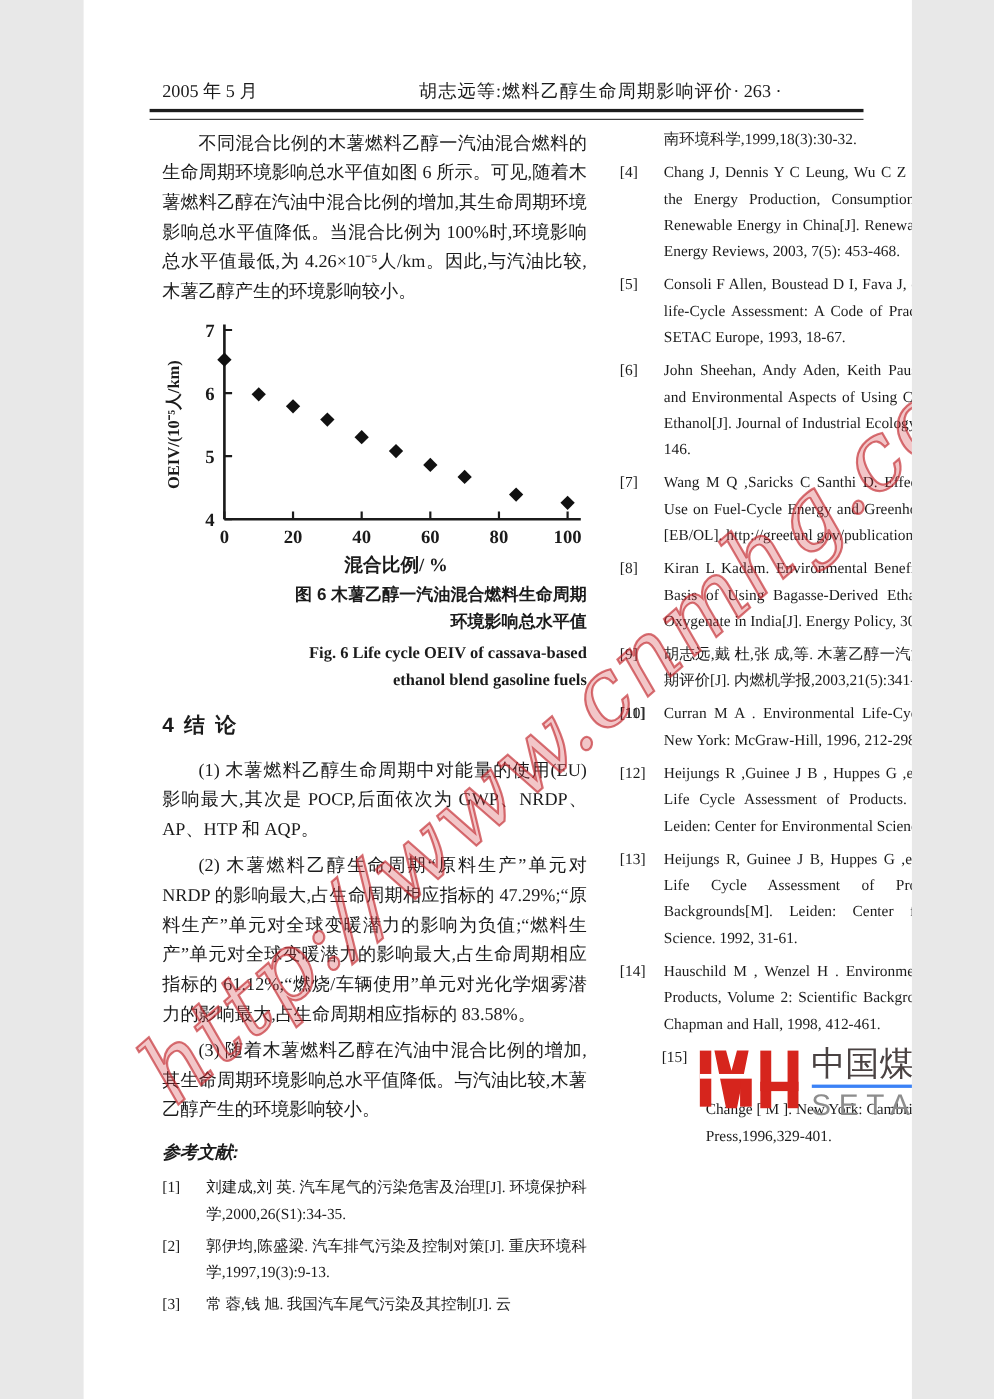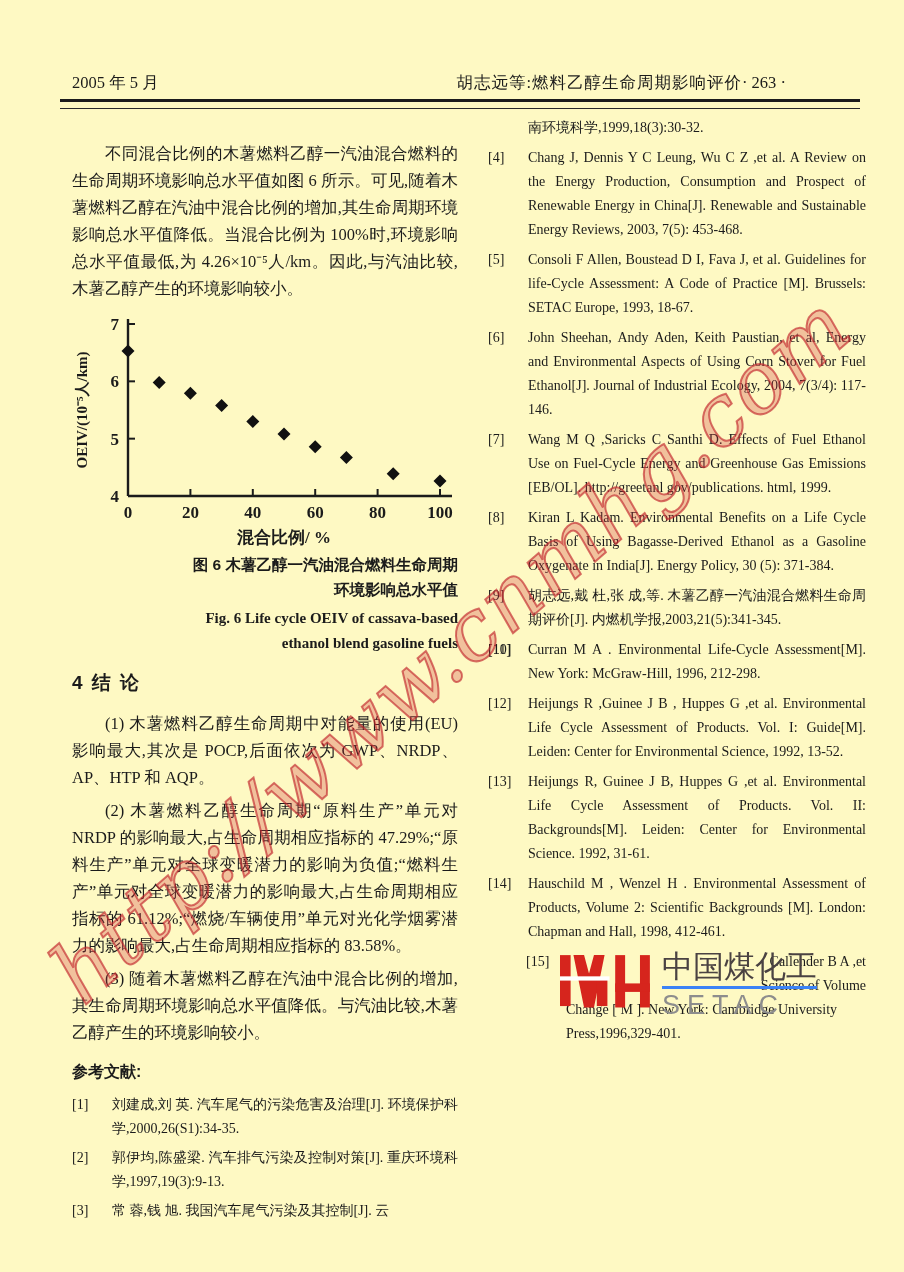--- a/index.html
+++ b/index.html
@@ -1,42 +1,42 @@
 <!DOCTYPE html>
 <html><head>
 <meta charset="utf-8">
 <style>
   html,body{margin:0;padding:0;background:#e8e8e8;}
   .page{
-    position:relative; width:904px; height:1272px; margin:0 auto;
-    background:#fef9c3; color:#1b1b1b; overflow:hidden;
+    position:relative; width:753px; height:1272px; margin:0 auto;
+    background:#ffffff; color:#1b1b1b; overflow:hidden;
     font-family:"Liberation Serif", serif;
   }
   
   .hdr{position:absolute; top:72px; left:72px; right:52px; display:flex; align-items:baseline; font-size:16.5px;}
   .hdr .h-date{width:200px; text-align:left;}
   .hdr .h-title{flex:1; text-align:right; letter-spacing:1px;}
   .hdr .h-page{width:110px; }
   .hdr-rule{position:absolute; top:99px; left:60px; right:44px; height:6px;
     border-top:3px solid #1c1c1c; border-bottom:1px solid #2a2a2a;}
   
   .col{position:absolute; top:116px; text-align:justify;}
-  .col-left{left:72px; width:386px;margin-top:24px;}
+  .col-left{left:72px; width:386px;}
   .col-right{left:488px; width:378px;}
   p.body{font-size:16.5px; line-height:27px; margin:0 0 6px 0;}
   .indent{text-indent:2em;}
   
   .chart-wrap{margin:10px 0 2px 0; width:386px; height:236px;}
   svg{font-family:"Liberation Serif", serif;}
   
   .cap{text-align:right; font-weight:bold;}
   .cap-cn{font-size:15.5px; line-height:25px; margin-top:4px; font-family:"Liberation Sans",sans-serif;}
   .cap-en{font-size:15px; line-height:25px; margin:4px 0 14px 0;}
   h2.sec{font-size:19px; margin:10px 0 14px 0; font-family:"Liberation Sans",sans-serif; letter-spacing:2px;}
-  h3.refs-h{font-size:16px; margin:16px 0 10px 0; font-family:"Liberation Sans",sans-serif;}
+  h3.refs-h{font-size:16px; margin:16px 0 10px 0; font-family:"Liberation Sans",sans-serif;font-style:italic;}
   
   .ref{position:relative; padding-left:40px; font-size:14px; line-height:23.5px; margin-bottom:6px; text-align:justify;}
   .ref .ref-num{position:absolute; left:0; top:0;}
   .ref-cont{font-size:14px; line-height:23.5px; margin:0 0 6px 0; padding-left:40px;}
   .col-right .ref{line-height:24px;}
   
   .ref15{min-height:118px;margin-left:38px;}
   .ref15 .frag{display:block;}
   .frag-r{text-align:right;}
   .logo{position:absolute; left:34px; top:0; width:286px; display:flex; align-items:flex-start; gap:10px;

